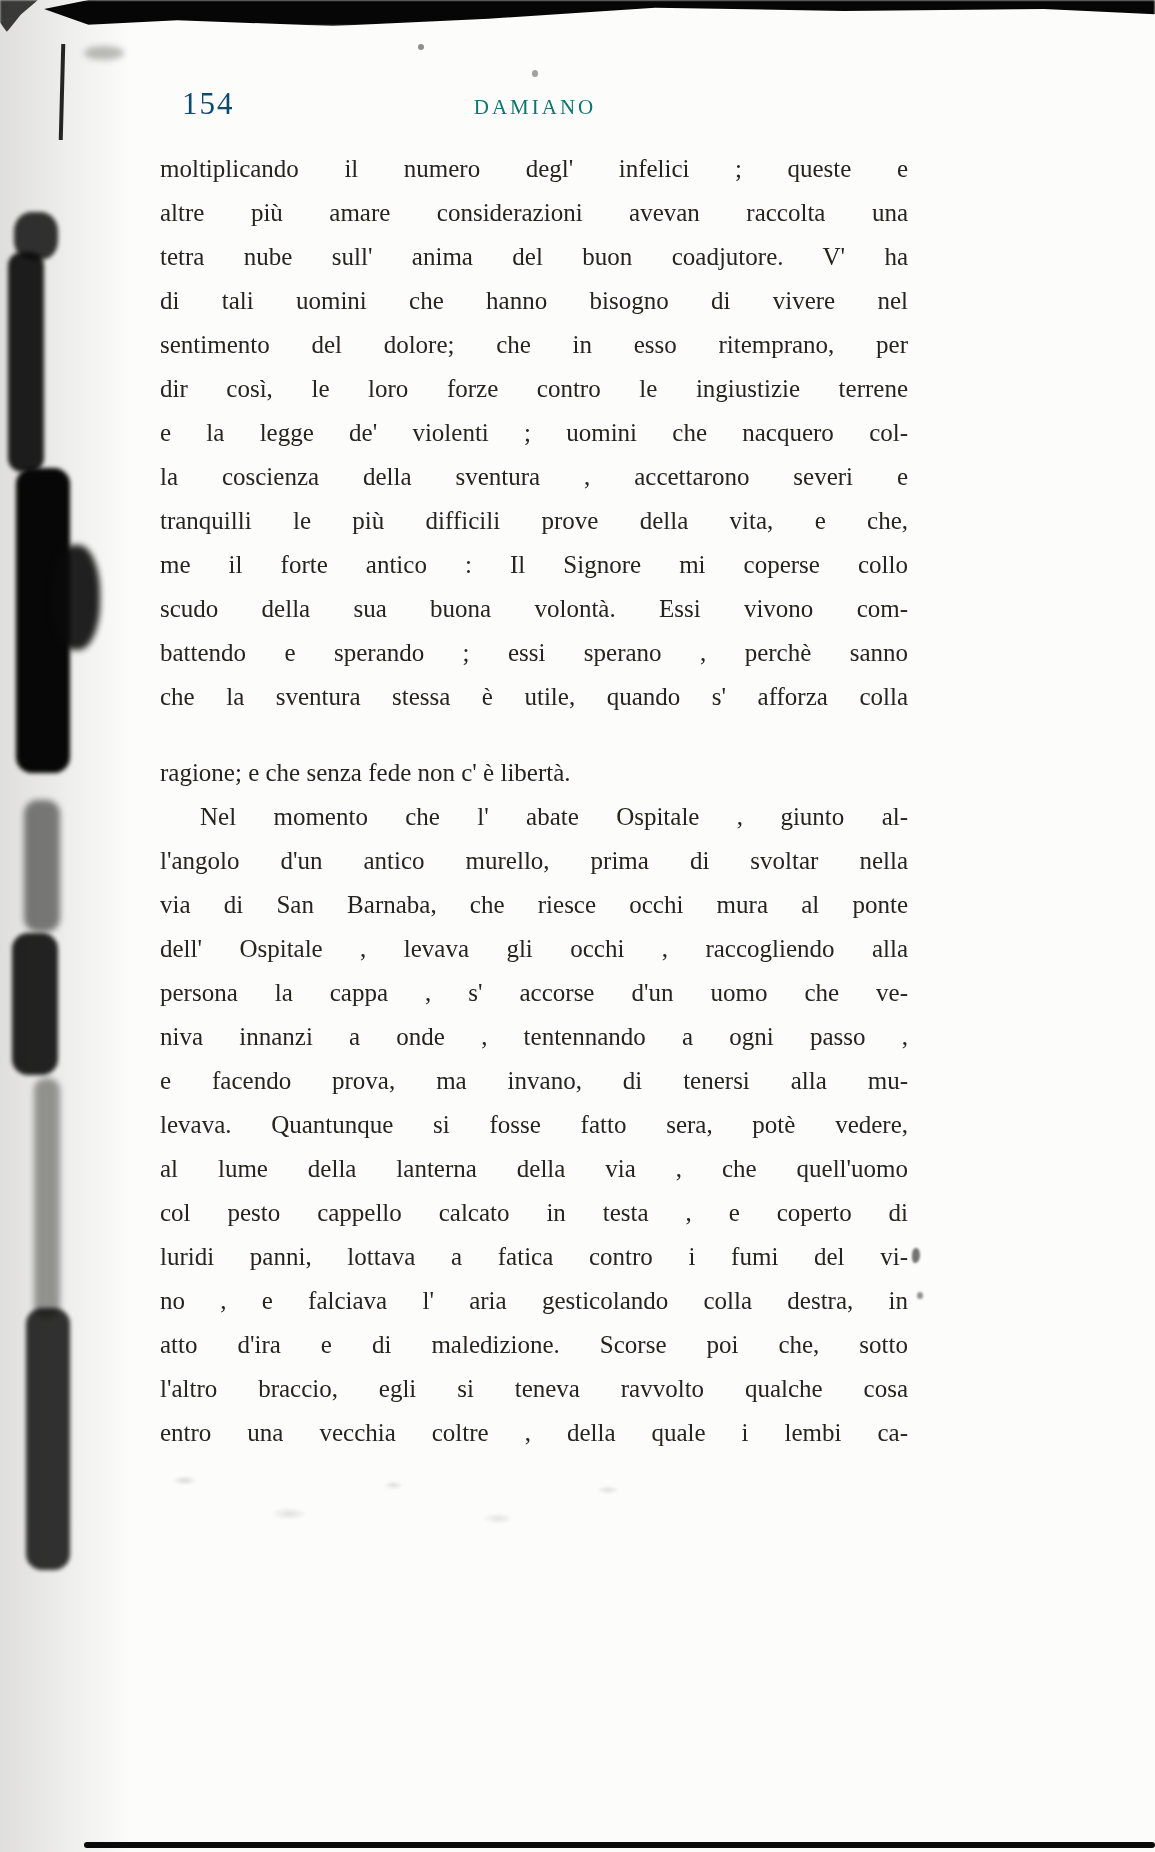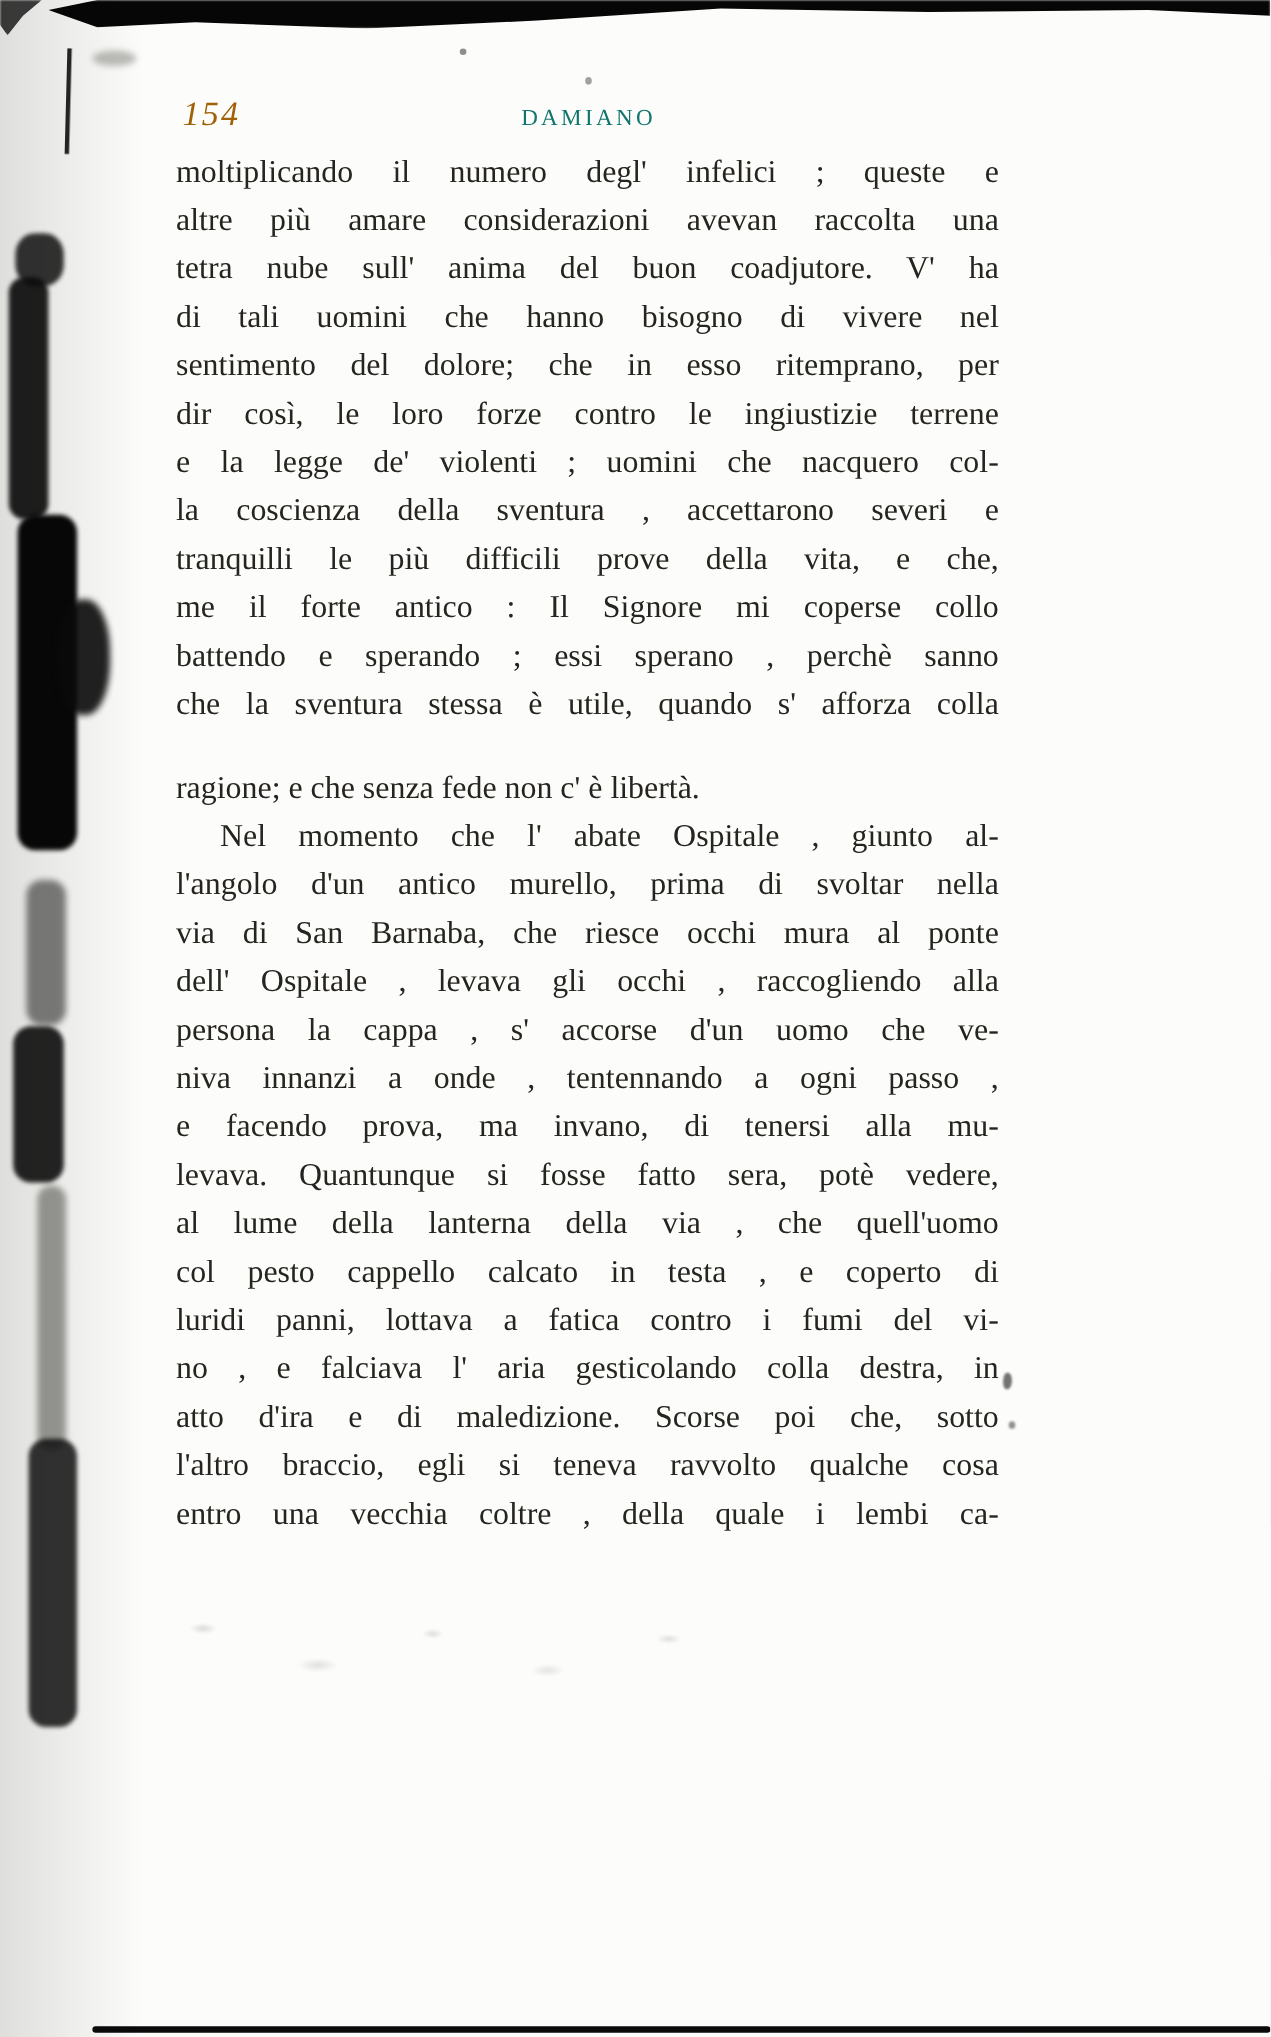--- a/index.html
+++ b/index.html
@@ -12,32 +12,32 @@
     position: relative;
     width: 1155px;
     height: 1852px;
     background: #fcfcfa;
     overflow: hidden;
   }
 
   
   .header-row { position: absolute; top: 86px; left: 162px; width: 746px; height: 42px; }
   .page-number {
-    position: absolute; left: 4px; top: 0;
-    font-size: 31px; letter-spacing: 2px; color: #a16207; font-style: italic;
+    position: absolute; left: 20px; top: 0;
+    font-size: 31px; letter-spacing: 2px; color: #0c4a6e;
   }
   .running-title {
     position: absolute; left: 0; right: 0; top: 9px;
     text-align: center; font-size: 21px; letter-spacing: 3px; color: #0f766e;
   }
 
   
   .body-text {
-    position: absolute; top: 134px; left: 160px; width: 748px;
-    font-size: 29px; line-height: 44px; color: #26241f; font-family: Liberation Serif, serif;
+    position: absolute; top: 147px; left: 160px; width: 748px;
+    font-size: 25px; line-height: 44px; color: #26241f; font-family: Liberation Serif, serif;
   }
   .line { text-align: justify; text-align-last: justify; }
   .line.flush { text-align-last: left; margin-top: 32px; }
   .line.indent { text-indent: 40px; }
 
   
   .artifact { position: absolute; pointer-events: none; }
   .top-band {
     left: 44px; top: 0; width: 1111px; height: 26px;
     background: #060606; filter: blur(1px);
@@ -111,20 +111,21 @@
     <div class="line">moltiplicando il numero degl' infelici ; queste e</div>
     <div class="line">altre più amare considerazioni avevan raccolta una</div>
     <div class="line">tetra nube sull' anima del buon coadjutore. V' ha</div>
     <div class="line">di tali uomini che hanno bisogno di vivere nel</div>
     <div class="line">sentimento del dolore; che in esso ritemprano, per</div>
     <div class="line">dir così, le loro forze contro le ingiustizie terrene</div>
     <div class="line">e la legge de' violenti ; uomini che nacquero col-</div>
     <div class="line">la coscienza della sventura , accettarono severi e</div>
     <div class="line">tranquilli le più difficili prove della vita, e che,</div>
     <div class="line">me il forte antico : Il Signore mi coperse collo</div>
+    <div class="line">scudo della sua buona volontà. Essi vivono com-</div>
     <div class="line">battendo e sperando ; essi sperano , perchè sanno</div>
     <div class="line">che la sventura stessa è utile, quando s' afforza colla</div>
     <div class="line flush">ragione; e che senza fede non c' è libertà.</div>
     <div class="line indent">Nel momento che l' abate Ospitale , giunto al-</div>
     <div class="line">l'angolo d'un antico murello, prima di svoltar nella</div>
     <div class="line">via di San Barnaba, che riesce occhi mura al ponte</div>
     <div class="line">dell' Ospitale , levava gli occhi , raccogliendo alla</div>
     <div class="line">persona la cappa , s' accorse d'un uomo che ve-</div>
     <div class="line">niva innanzi a onde , tentennando a ogni passo ,</div>
     <div class="line">e facendo prova, ma invano, di tenersi alla mu-</div>

